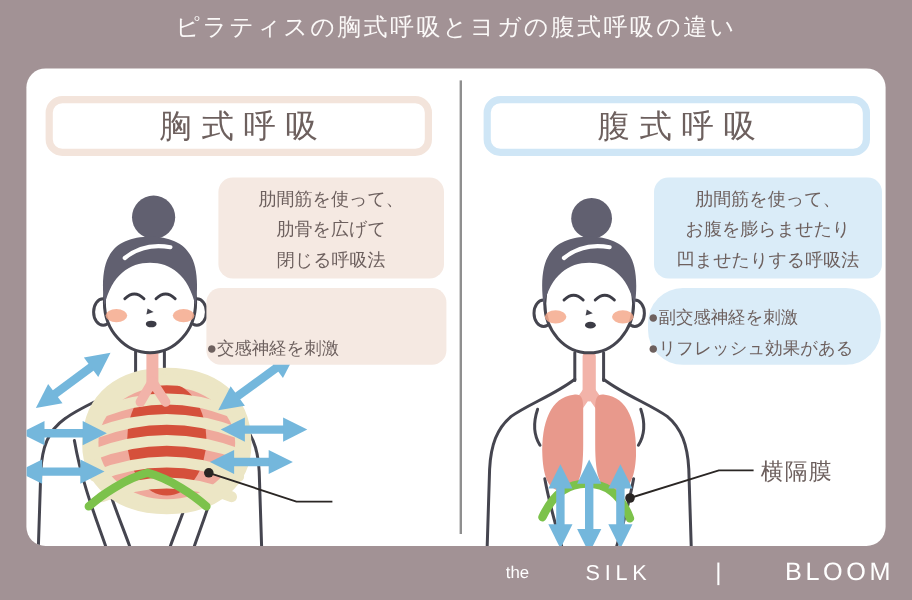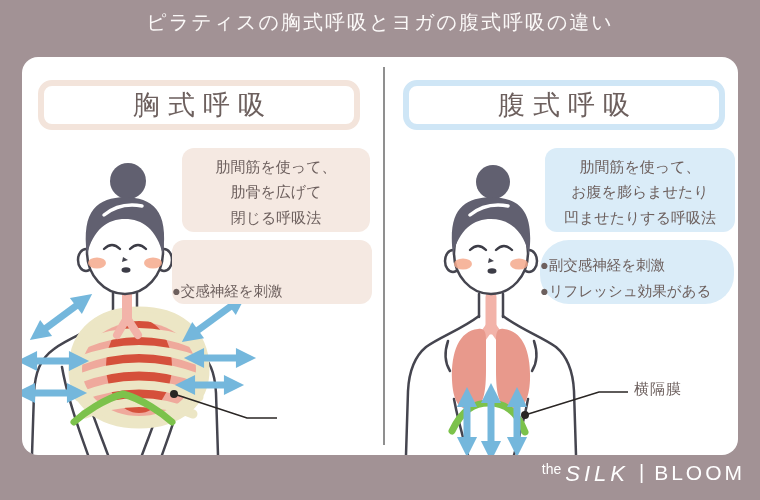--- a/index.html
+++ b/index.html
@@ -35,30 +35,30 @@
     display:flex;flex-direction:column;justify-content:flex-end;
     color:var(--body-text,#6d605e);
   }
   .desc{align-items:center;font-size:15px;line-height:1.72;text-align:center;}
   .effects{align-items:flex-start;font-size:14.5px;line-height:1.75;padding-left:0;}
   .desc-left {left:160px;top:91px;width:188px;height:84px;background:var(--beige-box,#f5e9e2);}
   .eff-left  {left:150px;top:183px;width:200px;height:64px;background:var(--beige-box,#f5e9e2);}
   .desc-right{left:523px;top:91px;width:190px;height:84px;background:var(--blue-box,#daecf8);}
   .eff-right {left:518px;top:183px;width:194px;height:64px;background:var(--blue-box,#daecf8);border-radius:29px;}
   .diaphragm-label{
-    position:absolute;left:612px;top:323px;font-size:15px;
+    position:absolute;left:612px;top:323px;font-size:19px;
     color:var(--body-text,#6d605e);letter-spacing:1px;
   }
   .footer{
     position:absolute;right:15px;top:461px;height:32px;
-    display:flex;align-items:flex-start;color:var(--footer-text,#fff);
-    font-family:"Liberation Sans","DejaVu Sans",sans-serif;font-weight:300;
+    display:flex;align-items:center;color:var(--footer-text,#fff);
+    font-family:"Liberation Sans","DejaVu Sans",sans-serif;font-weight:300;gap:43px;
   }
   .footer .the{font-size:14px;margin-right:4px;}
-  .footer .silk{font-size:22px;letter-spacing:4px;font-style:italic;}
+  .footer .silk{font-size:18px;letter-spacing:4px;}
   .footer .bar{font-size:20px;margin:0 10px;font-weight:200;}
   .footer .bloom{font-size:21px;letter-spacing:3px;}
 </style>
 </head>
 <body>
 
 <div class="canvas">
 
   <div class="title">ピラティスの胸式呼吸とヨガの腹式呼吸の違い</div>
 

